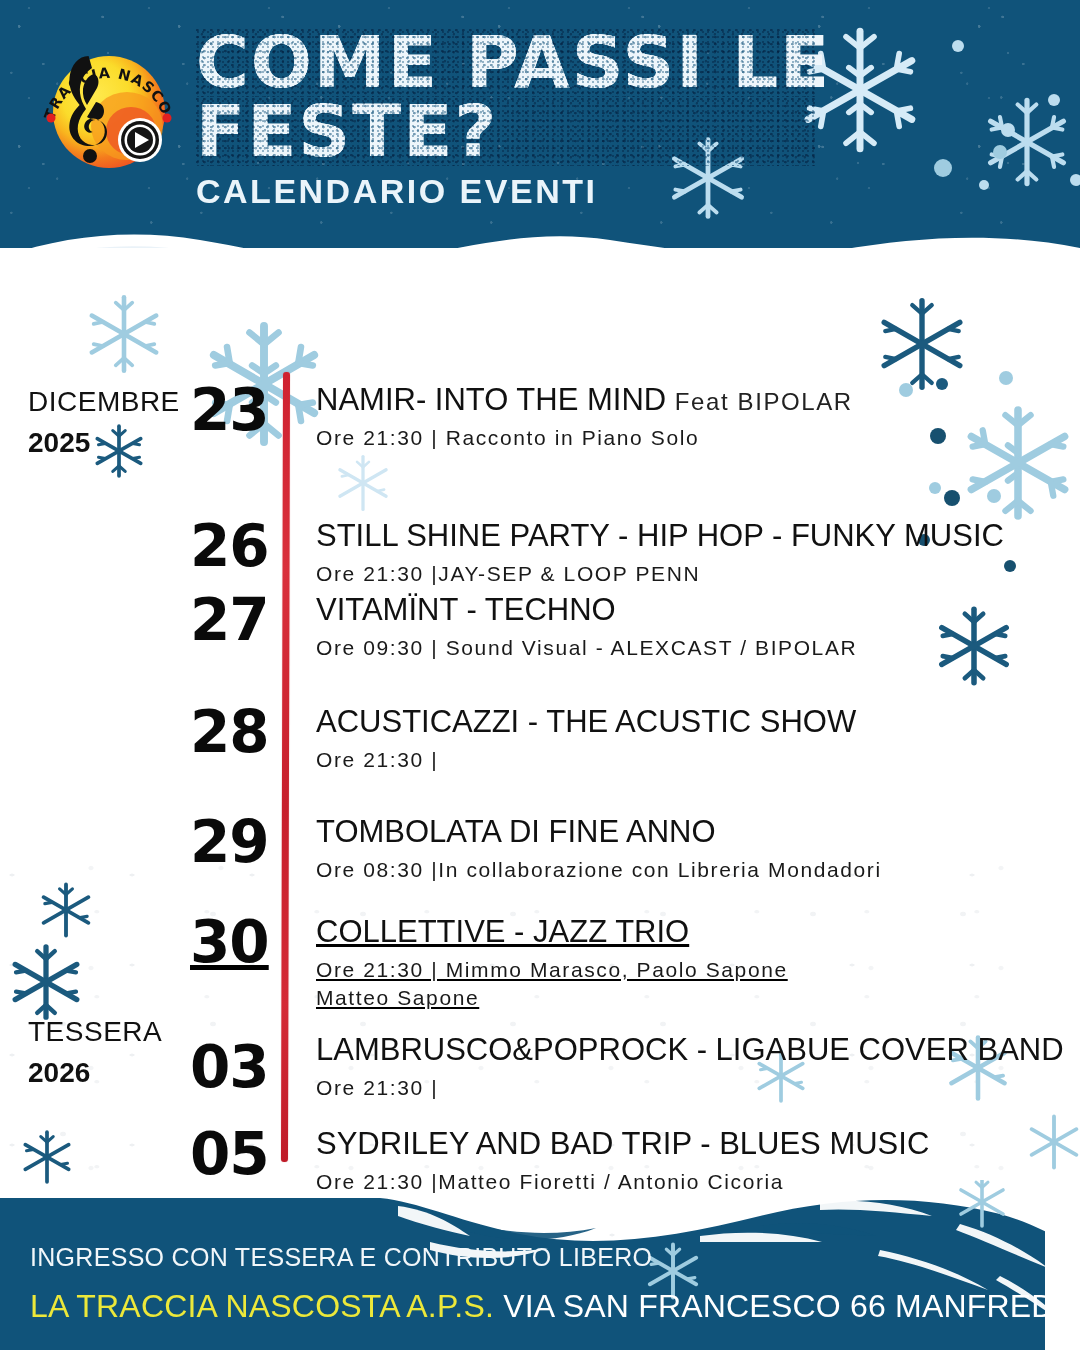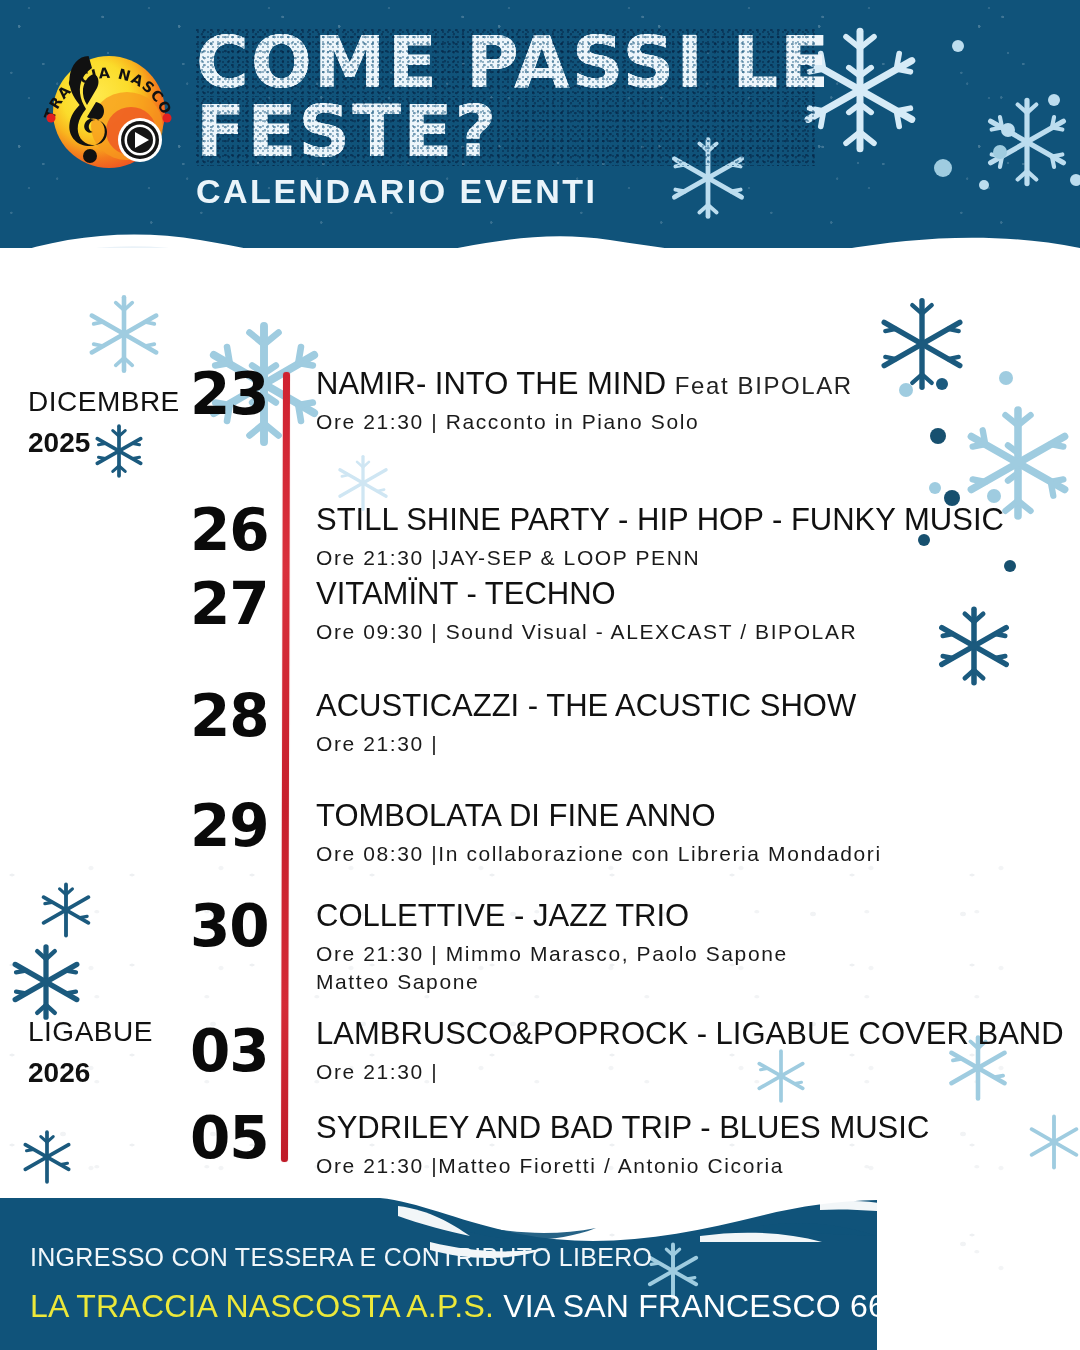--- a/index.html
+++ b/index.html
@@ -116,21 +116,21 @@
   .month .m-year {
     font-size:28px; color:#111; line-height:1.45;
     font-family:"Liberation Sans", sans-serif;
     font-weight:bold;
   }
   .month-dec { top:382px; }
   .month-gen { top:1012px; }
   .m-row { display:flex; align-items:center; gap:8px; }
 
   
-  .event { position:absolute; left:190px; width:880px; display:flex; align-items:flex-start; }
+  .event { position:absolute; left:190px; width:880px; display:flex; align-items:flex-start;margin-top:16px; }
   .ev-day {
     width:96px; flex:0 0 96px;
     font-family:"DejaVu Sans", sans-serif;
     font-weight:bold;
     font-size:58px;
     letter-spacing:-1px;
     color:#0a0a0a;
     text-align:left;
     line-height:.9;
   }
@@ -158,21 +158,21 @@
   .ev-sub2 {
     font-family:"Liberation Sans", sans-serif;
     font-size:21px;
     letter-spacing:1.6px;
     color:#1a1a1a;
     margin-top:4px;
     white-space:nowrap;
   }
 
   
-  .footer { position:absolute; left:0; top:1180px; width:877px; height:170px; overflow:hidden; }
+  .footer { position:absolute; left:0; top:1180px; width:1045px; height:170px; overflow:hidden; }
   .footer-bg { position:absolute; left:0; top:0; width:1080px; height:170px; }
   .footer-text { position:absolute; left:30px; top:63px; z-index:5; }
   .foot-line1 {
     font-family:"Liberation Sans", sans-serif;
     font-size:25px;
     color:#f2f7fa;
     letter-spacing:.3px;
     white-space:nowrap;
   }
   .foot-line2 {
@@ -593,21 +593,21 @@
   <div class="timeline"></div>
 
   <div class="month month-dec">
     <div class="m-name">DICEMBRE</div>
     <div class="m-row">
       <div class="m-year">2025</div>
     </div>
   </div>
 
   <div class="month month-gen">
-    <div class="m-name">LIGABUE</div>
+    <div class="m-name">TESSERA</div>
     <div class="m-row">
       <div class="m-year">2026</div>
     </div>
   </div>
 
   <div class="event" style="top:368px;">
     <div class="ev-day">23</div>
     <div class="ev-text">
       <div class="ev-title"><span>NAMIR- INTO THE MIND</span> <span class="feat">Feat BIPOLAR</span></div>
       <div class="ev-sub">Ore 21:30 | Racconto in Piano Solo</div>
@@ -639,21 +639,21 @@
   </div>
 
   <div class="event" style="top:800px;">
     <div class="ev-day">29</div>
     <div class="ev-text">
       <div class="ev-title">TOMBOLATA DI FINE ANNO</div>
       <div class="ev-sub">Ore 08:30 |In collaborazione con Libreria Mondadori</div>
     </div>
   </div>
 
-  <div class="event" style="top:900px;">
+  <div class="event" style="top:900px;text-decoration:underline;">
     <div class="ev-day">30</div>
     <div class="ev-text">
       <div class="ev-title">COLLETTIVE - JAZZ TRIO</div>
       <div class="ev-sub">Ore 21:30 | Mimmo Marasco, Paolo Sapone</div>
       <div class="ev-sub2">Matteo Sapone</div>
     </div>
   </div>
 
   <div class="event" style="top:1018px;align-items:center;">
     <div class="ev-day">03</div>

